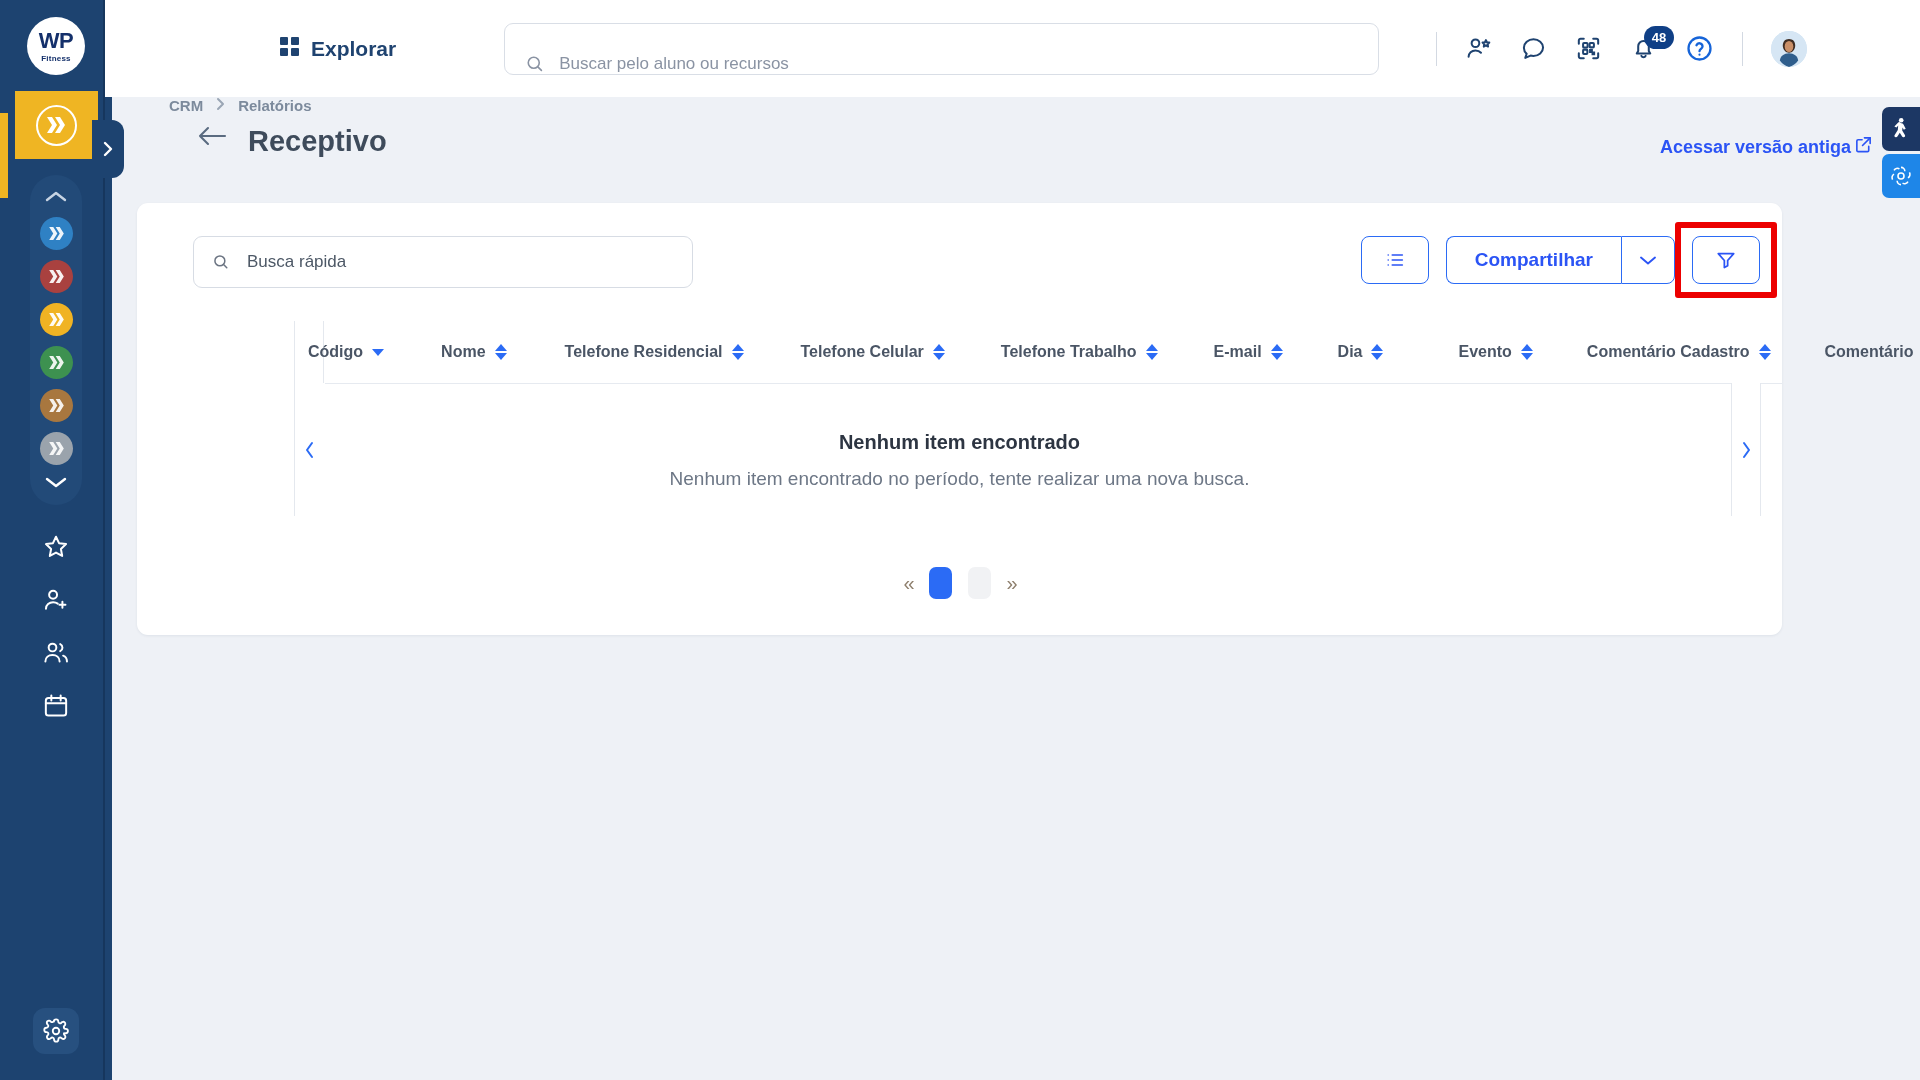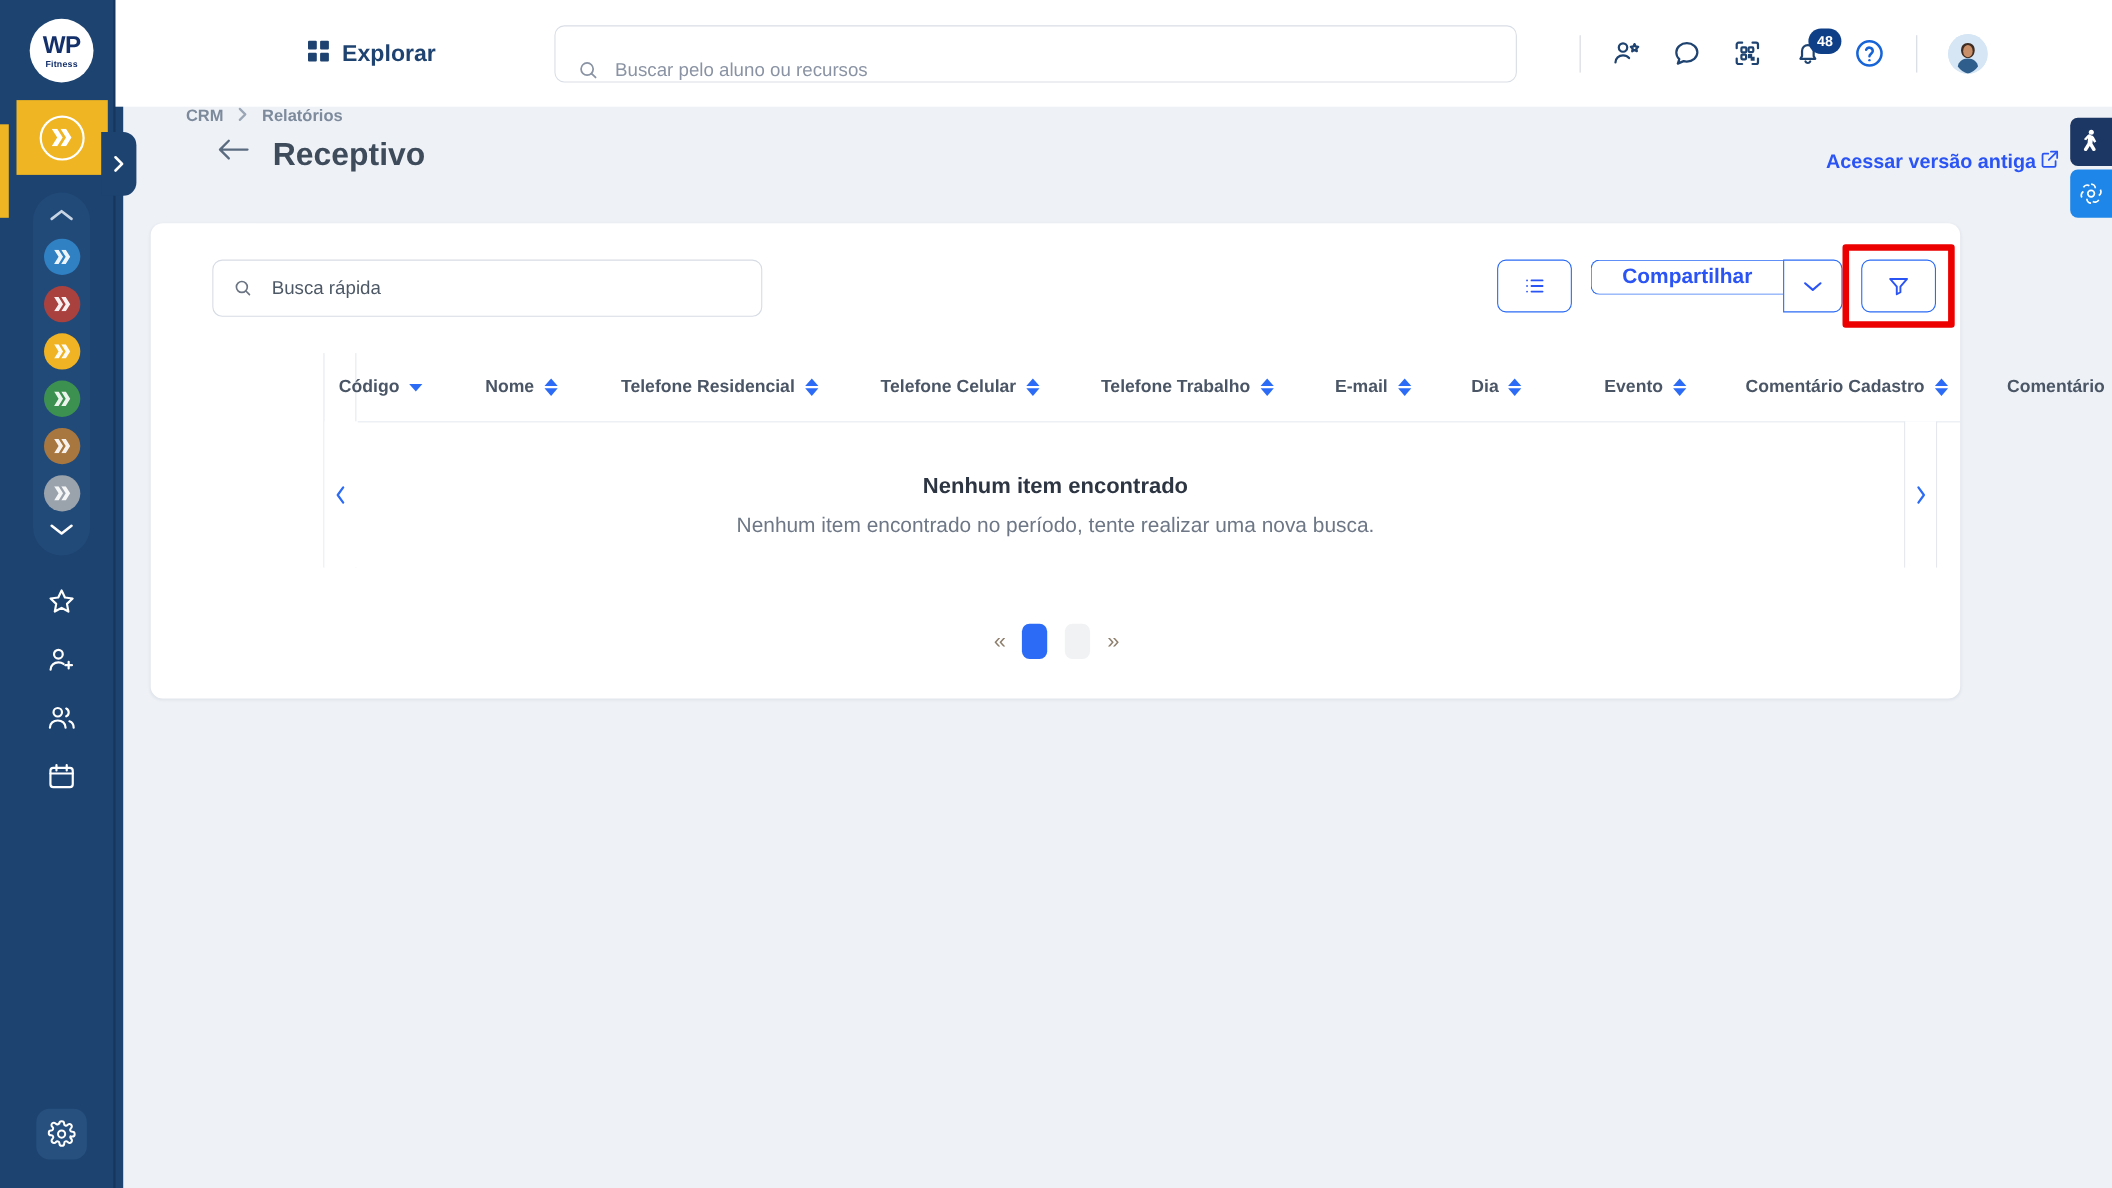--- a/index.html
+++ b/index.html
@@ -179,21 +179,21 @@
   .tb-right { position: absolute; right: 0; top: 0; display: flex; align-items: center; gap: 17px; }
   .btn-outline {
     height: 48px; border: 1px solid #2b6bf5; border-radius: 8px;
     background: #fff; color: #2b54f5;
     display: flex; align-items: center; justify-content: center;
     cursor: pointer;
   }
   .btn-icon-only { width: 68px; }
   .btn-split { display: flex; }
   .btn-split .main {
-    height: 32px; padding: 0 28px;
+    height: 48px; padding: 0 28px;
     border: 1px solid #2b6bf5; border-right: none; border-radius: 8px 0 0 8px;
     background: #fff; color: #2b54f5; font-size: 19px; font-weight: 700;
     display: flex; align-items: center; cursor: pointer;
   }
   .btn-split .caret {
     width: 54px; height: 48px;
     border: 1px solid #2b6bf5; border-radius: 0 8px 8px 0;
     background: #fff; color: #2b54f5;
     display: flex; align-items: center; justify-content: center; cursor: pointer;
   }

